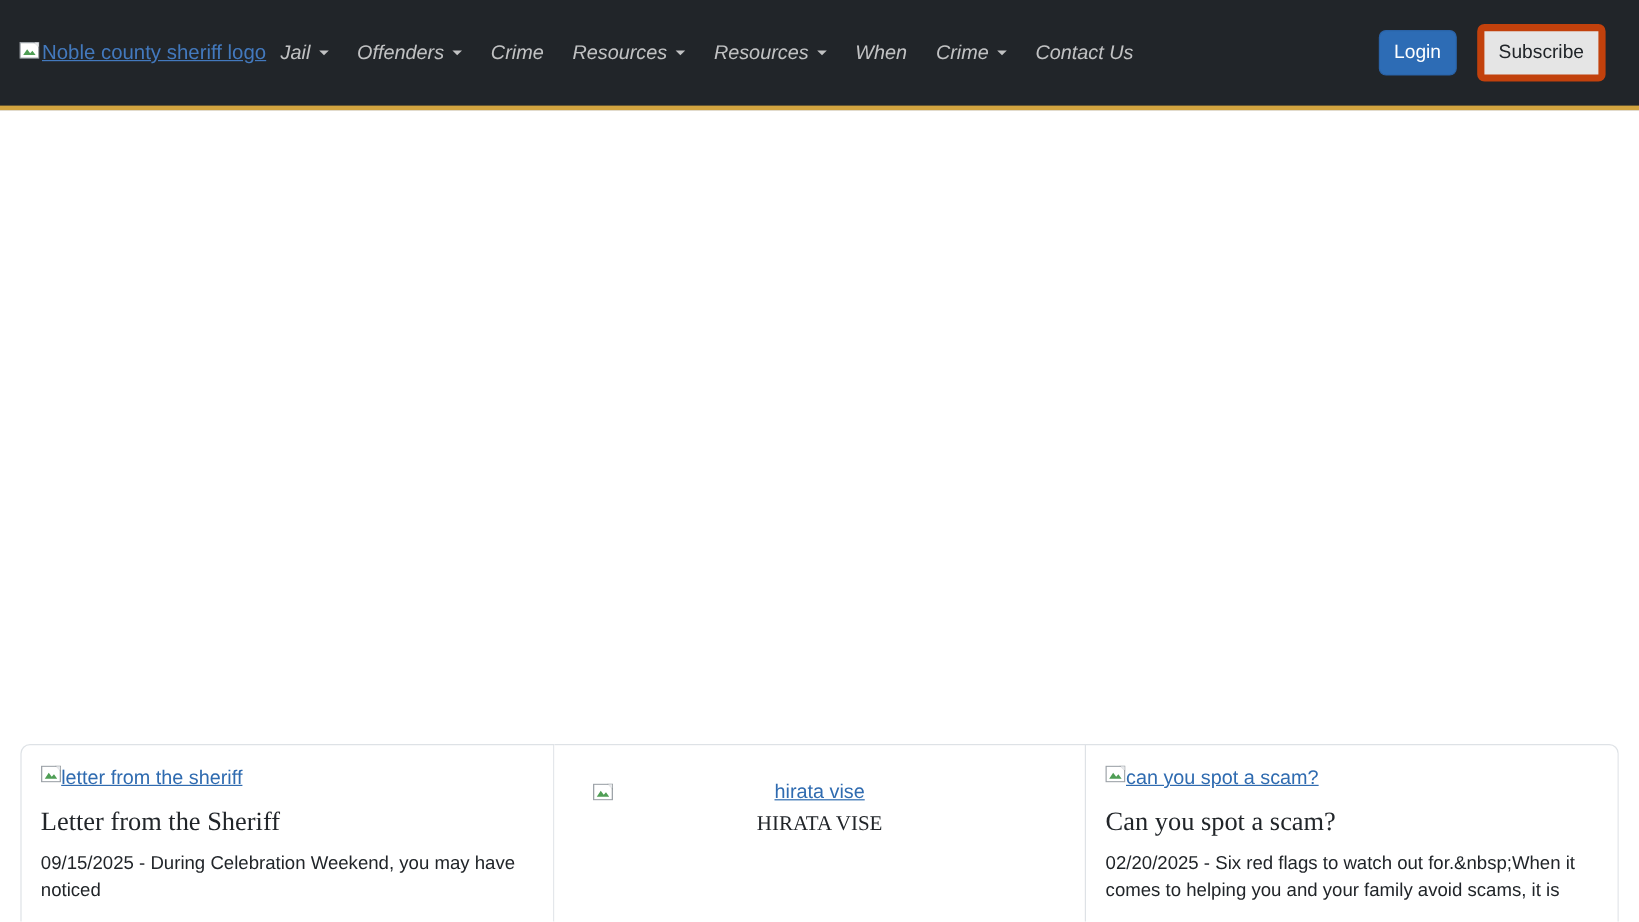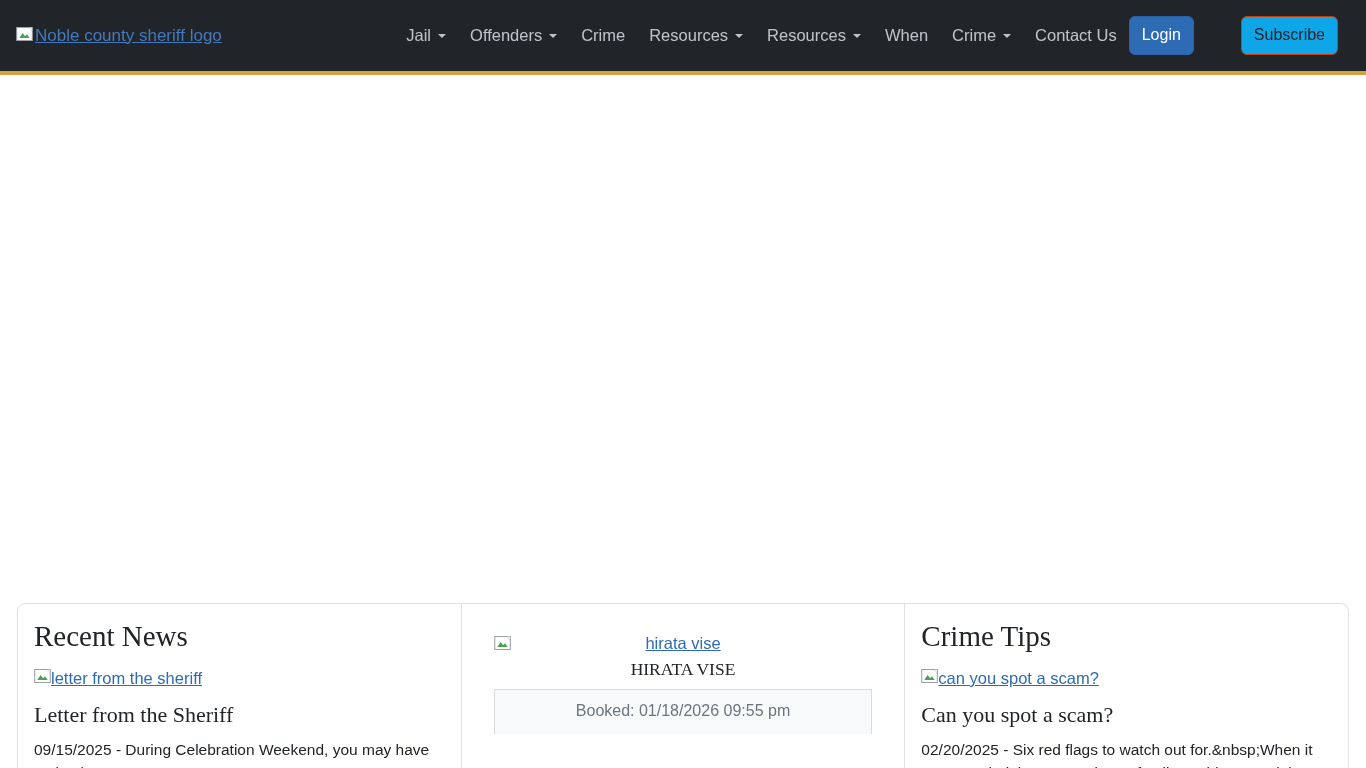--- a/index.html
+++ b/index.html
@@ -8,41 +8,42 @@
     width: 1366px; height: 768px;
     overflow: hidden;
     background: #ffffff;
     font-family: "Liberation Sans", "DejaVu Sans", sans-serif;
     font-size: 16px;
     color: #212529;
   }
 
   
   .navbar {
-    height: 75px;
+    height: 92px;
     background: #212529;
     border-bottom: 4px solid #d2a43f;
     display: flex;
     align-items: center;
     padding: 0 28px 0 16px;
   }
   .brand-link {
     display: inline-flex;
     align-items: center;
     gap: 2px;
     color: #4379bd;
     text-decoration: underline;
     font-size: 17px;
     white-space: nowrap;
   }
   .main-nav {
     flex: 1;
     display: flex;
-    justify-content: flex-end;
-    align-items: center;
+    justify-content: flex-start;
+    align-items: center;
+    font-style: italic;
   }
   .nav-link {
     color: rgba(255,255,255,0.72);
     text-decoration: none;
     font-size: 16.5px;
     padding: 8px 12px;
     white-space: nowrap;
     display: inline-flex;
     align-items: center;
     cursor: pointer;
@@ -51,38 +52,38 @@
     display: inline-block;
     margin-left: 7px;
     border-top: 4px solid rgba(255,255,255,0.72);
     border-right: 4px solid transparent;
     border-left: 4px solid transparent;
     vertical-align: middle;
   }
   .nav-actions {
     display: flex;
     align-items: center;
-    gap: 47px;
+    gap: 17px;
   }
   .btn {
     font-size: 16px;
     padding: 7px 12px;
     border-radius: 6px;
     cursor: pointer;
     font-family: inherit;
     line-height: 1.4;
   }
   .btn-login {
     background: #2d6cb5;
     border: 1px solid #2a63a8;
     color: #ffffff;
   }
   .btn-subscribe {
-    background: #0ea5e9;
-    border: 1px solid #c2410c;
+    background: #e5e5e5;
+    border: 6px solid #c2410c;
     color: #212529;
     padding-left: 12px;
   }
 
   
   .hero {
     height: 528px;
     background: #ffffff;
   }
 
@@ -224,21 +225,20 @@
     <button class="btn btn-login">Login</button>
     <button class="btn btn-subscribe">Subscribe</button>
   </div>
 </header>
 
 <main class="hero"></main>
 
 <section class="cards">
 
   <div class="card">
-    <h2 class="card-title">Recent News</h2>
     <div class="img-link-row">
       <span class="broken-img-icon">
         <svg width="17" height="14" viewBox="0 0 16 13.5">
             <use href="#brokenimg"></use>
           </svg>
       </span>
       <a class="card-link" href="#">letter from the sheriff</a>
     </div>
     <h3 class="card-headline">Letter from the Sheriff</h3>
     <p class="card-excerpt">09/15/2025 - During Celebration Weekend, you may have noticed</p>
@@ -248,26 +248,24 @@
     <div class="booking-wrap">
       <div class="booking-figure">
         <span class="broken-img-icon">
           <svg width="17" height="14" viewBox="0 0 16 13.5">
               <use href="#brokenimg"></use>
             </svg>
         </span>
         <a class="card-link" href="#">hirata vise</a>
       </div>
       <div class="booking-name">HIRATA VISE</div>
-      <div class="booking-strip">Booked: 01/18/2026 09:55 pm</div>
     </div>
   </div>
 
   <div class="card">
-    <h2 class="card-title">Crime Tips</h2>
     <div class="img-link-row">
       <span class="broken-img-icon">
         <svg width="17" height="14" viewBox="0 0 16 13.5">
             <use href="#brokenimg"></use>
           </svg>
       </span>
       <a class="card-link" href="#">can you spot a scam?</a>
     </div>
     <h3 class="card-headline">Can you spot a scam?</h3>
     <p class="card-excerpt">02/20/2025 - Six red flags to watch out for.&amp;nbsp;When it comes to helping you and your family avoid scams, it is</p>

